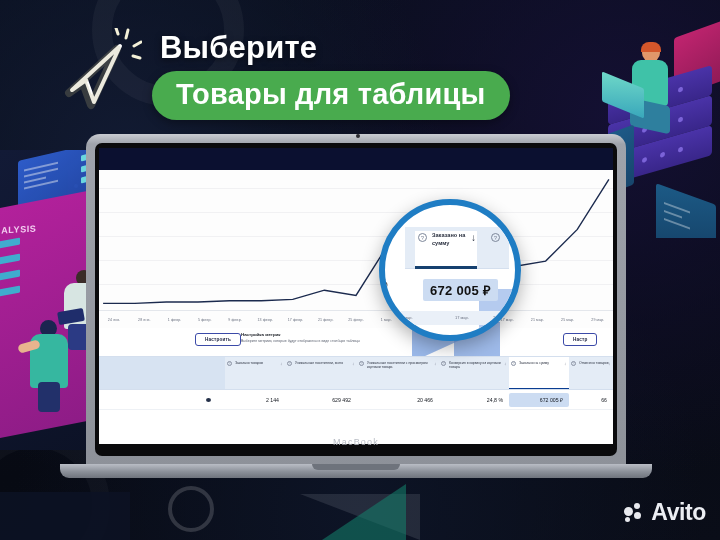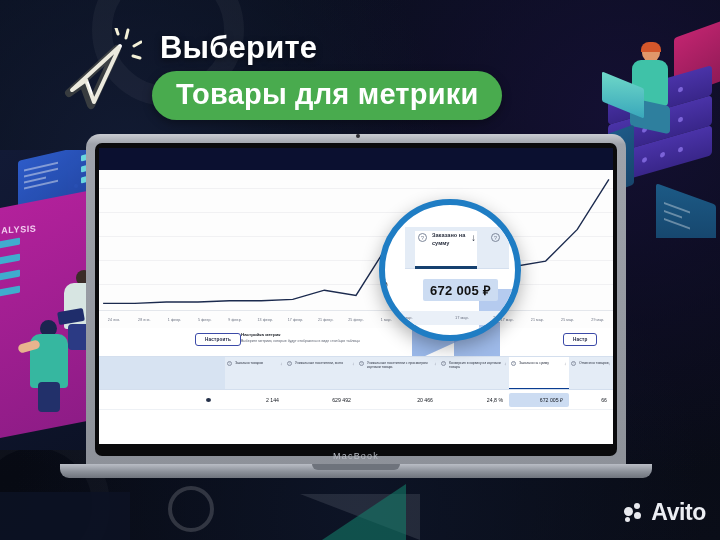--- a/index.html
+++ b/index.html
@@ -165,21 +165,21 @@
   .base {
     position:absolute; left:-26px; top:330px; width:592px; height:14px;
     background:linear-gradient(180deg,#b9bdc5 0%, #8b9099 55%, #6f747d 100%);
     border-radius:0 0 9px 9px;
   }
   .notch {
     position:absolute; left:50%; transform:translateX(-50%); top:0;
     width:88px; height:6px; background:#6e737c; border-radius:0 0 7px 7px;
   }
   .mb-label {
-    position:absolute; left:50%; transform:translateX(-50%); top:317px;
+    position:absolute; left:50%; transform:translateX(-50%); top:303px;
     color:#b8bcc4; font-size:9px; letter-spacing:1.2px;
   }
 
   
   .content { position:absolute; left:0; top:22px; right:0; bottom:0; background:#fff; }
   .chart-area { position:absolute; left:0; top:0; width:100%; height:158px; background:#fdfdfd; }
   .gridline { position:absolute; left:0; right:0; height:1px; background:#f1f1f3; }
   .chart-svg { position:absolute; left:0; top:0; width:100%; height:140px; }
   .xaxis {
     position:absolute; left:0; right:0; top:140px; height:18px;
@@ -372,21 +372,21 @@
     <g class="spark" stroke="#f3f0d8" stroke-width="3" stroke-linecap="round">
       <line x1="76" y1="10" x2="78" y2="2"></line>
       <line x1="84" y1="18" x2="91" y2="14"></line>
       <line x1="83" y1="28" x2="90" y2="30"></line>
       <line x1="68" y1="6" x2="66" y2="0"></line>
     </g>
   </svg>
 </div>
 
 <div class="heading">Выберите</div>
-<div class="badge">Товары для метрики</div>
+<div class="badge">Товары для таблицы</div>
 
 <div class="laptop">
   <div class="lid">
     <div class="bezel">
       <div class="cam"></div>
       <div class="screen">
         <div class="screen-top-strip"></div>
 
         <div class="content">
 

